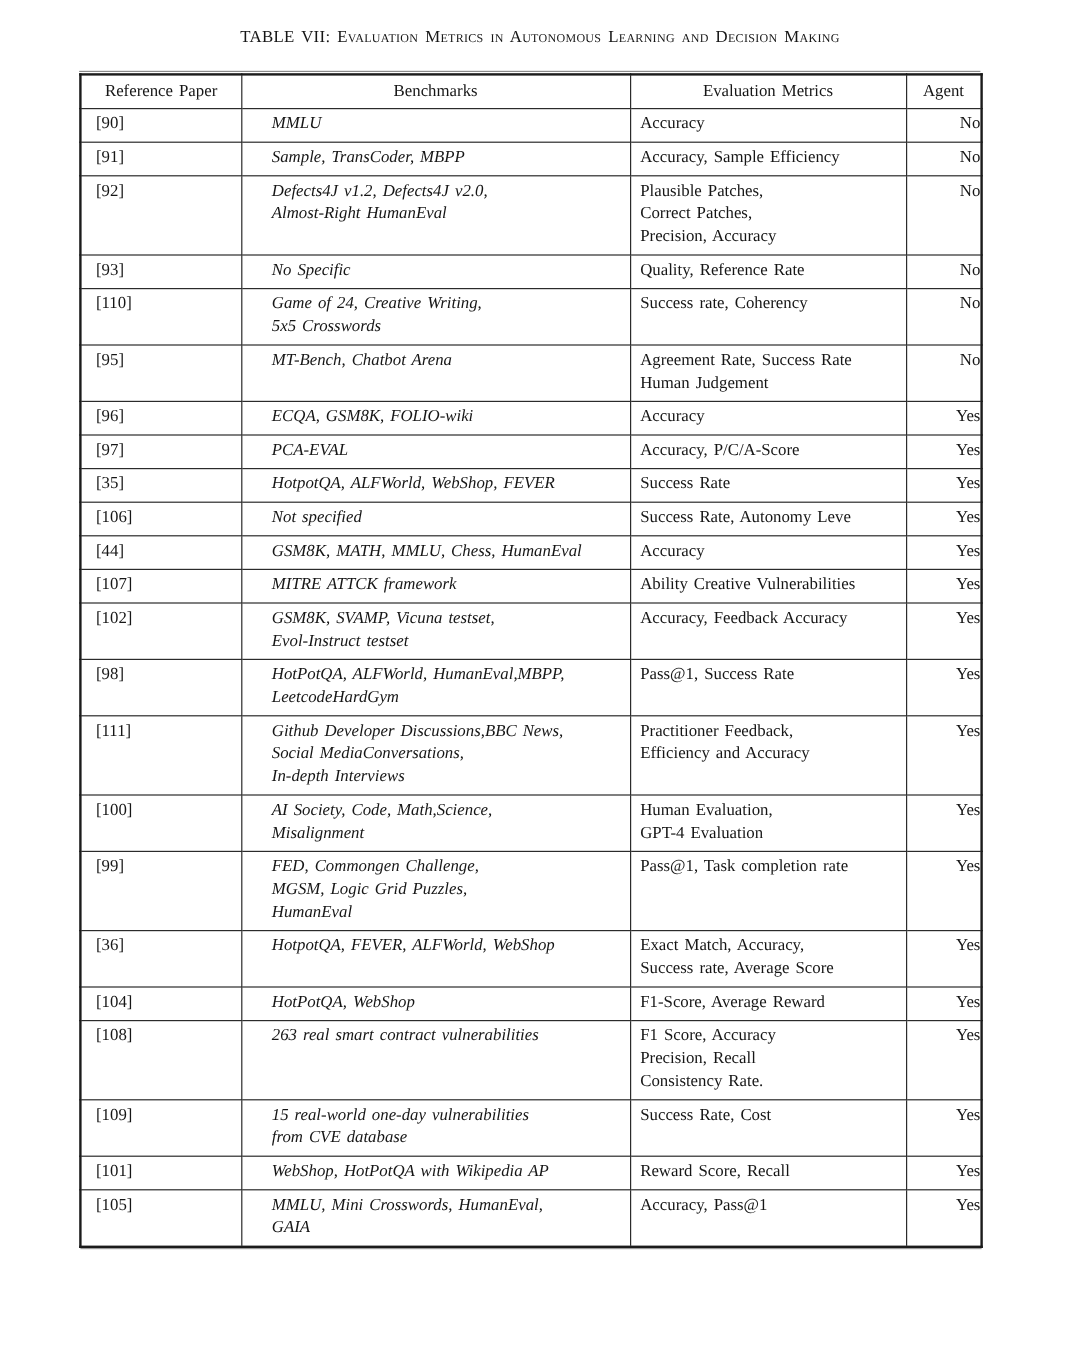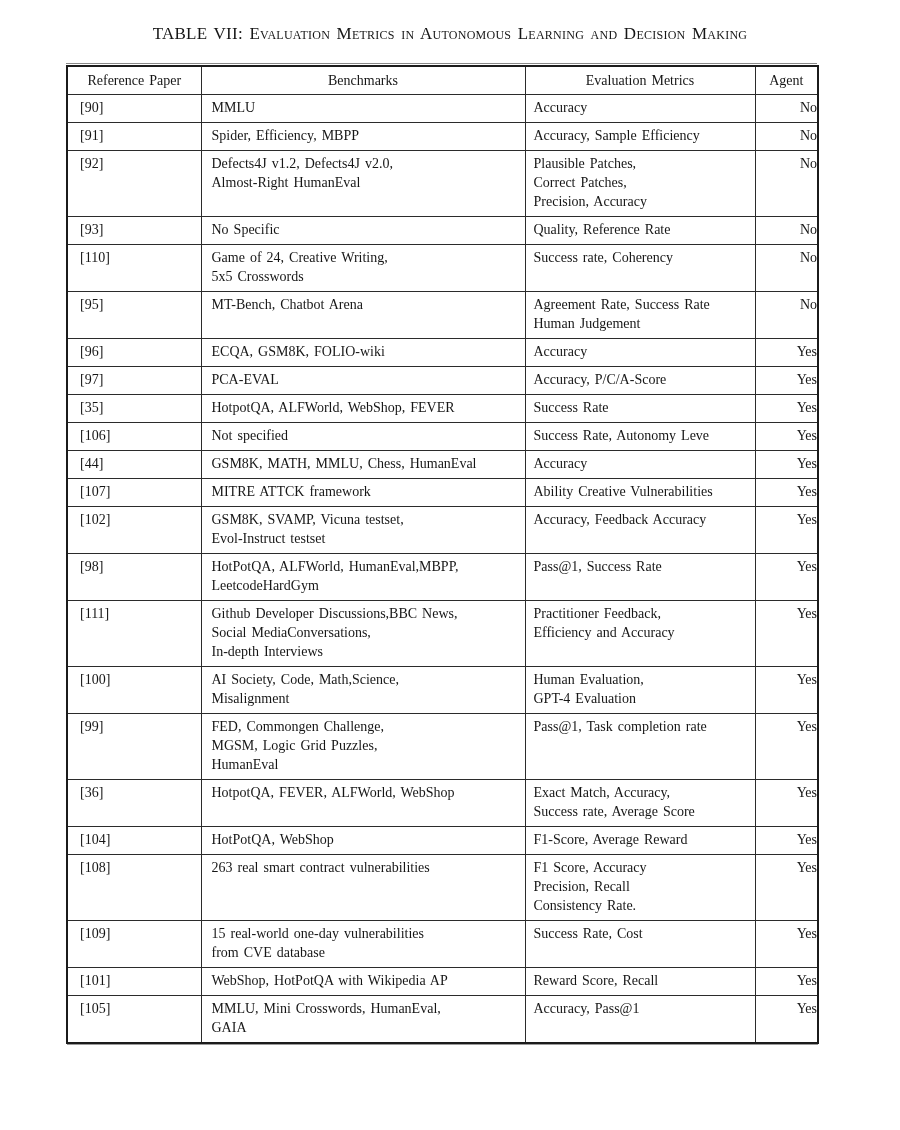--- a/index.html
+++ b/index.html
@@ -8,21 +8,21 @@
     background: #ffffff;
     width: 900px;
     height: 1130px;
     font-family: "Liberation Serif", "DejaVu Serif", serif;
     color: #161616;
     overflow: hidden;
   }
   .caption {
     margin-top: 24px;
     text-align: center;
-    font-size: 17px;
+    font-size: 14px;
     letter-spacing: 0.25px;
     word-spacing: 2px;
     white-space: nowrap;
   }
   .caption .sc {
     font-variant: small-caps;
   }
   .top-rule {
     width: 751px;
     height: 1px;
@@ -50,21 +50,21 @@
     vertical-align: middle;
     height: 25px;
     padding: 1px 2px;
   }
   .paper-table td {
     vertical-align: top;
     padding: 3px 4px 5px 0;
     white-space: pre-line;
   }
   td.ref     { padding-left: 12px; }
-  td.bench   { padding-left: 10px; }
+  td.bench   { padding-left: 25px; font-style: italic; }
   td.metrics { padding-left: 8px;  }
   td.agent   { text-align: right; padding-left: 0; padding-right: 0; }
 </style>
 </head>
 <body>
 
 <div class="page">
 
   <div class="caption">
     <span>TABLE VII:</span>
@@ -90,21 +90,21 @@
     </thead>
     <tbody>
         <tr>
     <td class="ref">[90]</td>
     <td class="bench">MMLU</td>
     <td class="metrics">Accuracy</td>
     <td class="agent">No</td>
   </tr>
         <tr>
     <td class="ref">[91]</td>
-    <td class="bench">Spider, Efficiency, MBPP</td>
+    <td class="bench">Sample, TransCoder, MBPP</td>
     <td class="metrics">Accuracy, Sample Efficiency</td>
     <td class="agent">No</td>
   </tr>
         <tr>
     <td class="ref">[92]</td>
     <td class="bench">Defects4J v1.2, Defects4J v2.0,
 Almost-Right HumanEval</td>
     <td class="metrics">Plausible Patches,
 Correct Patches,
 Precision, Accuracy</td>

